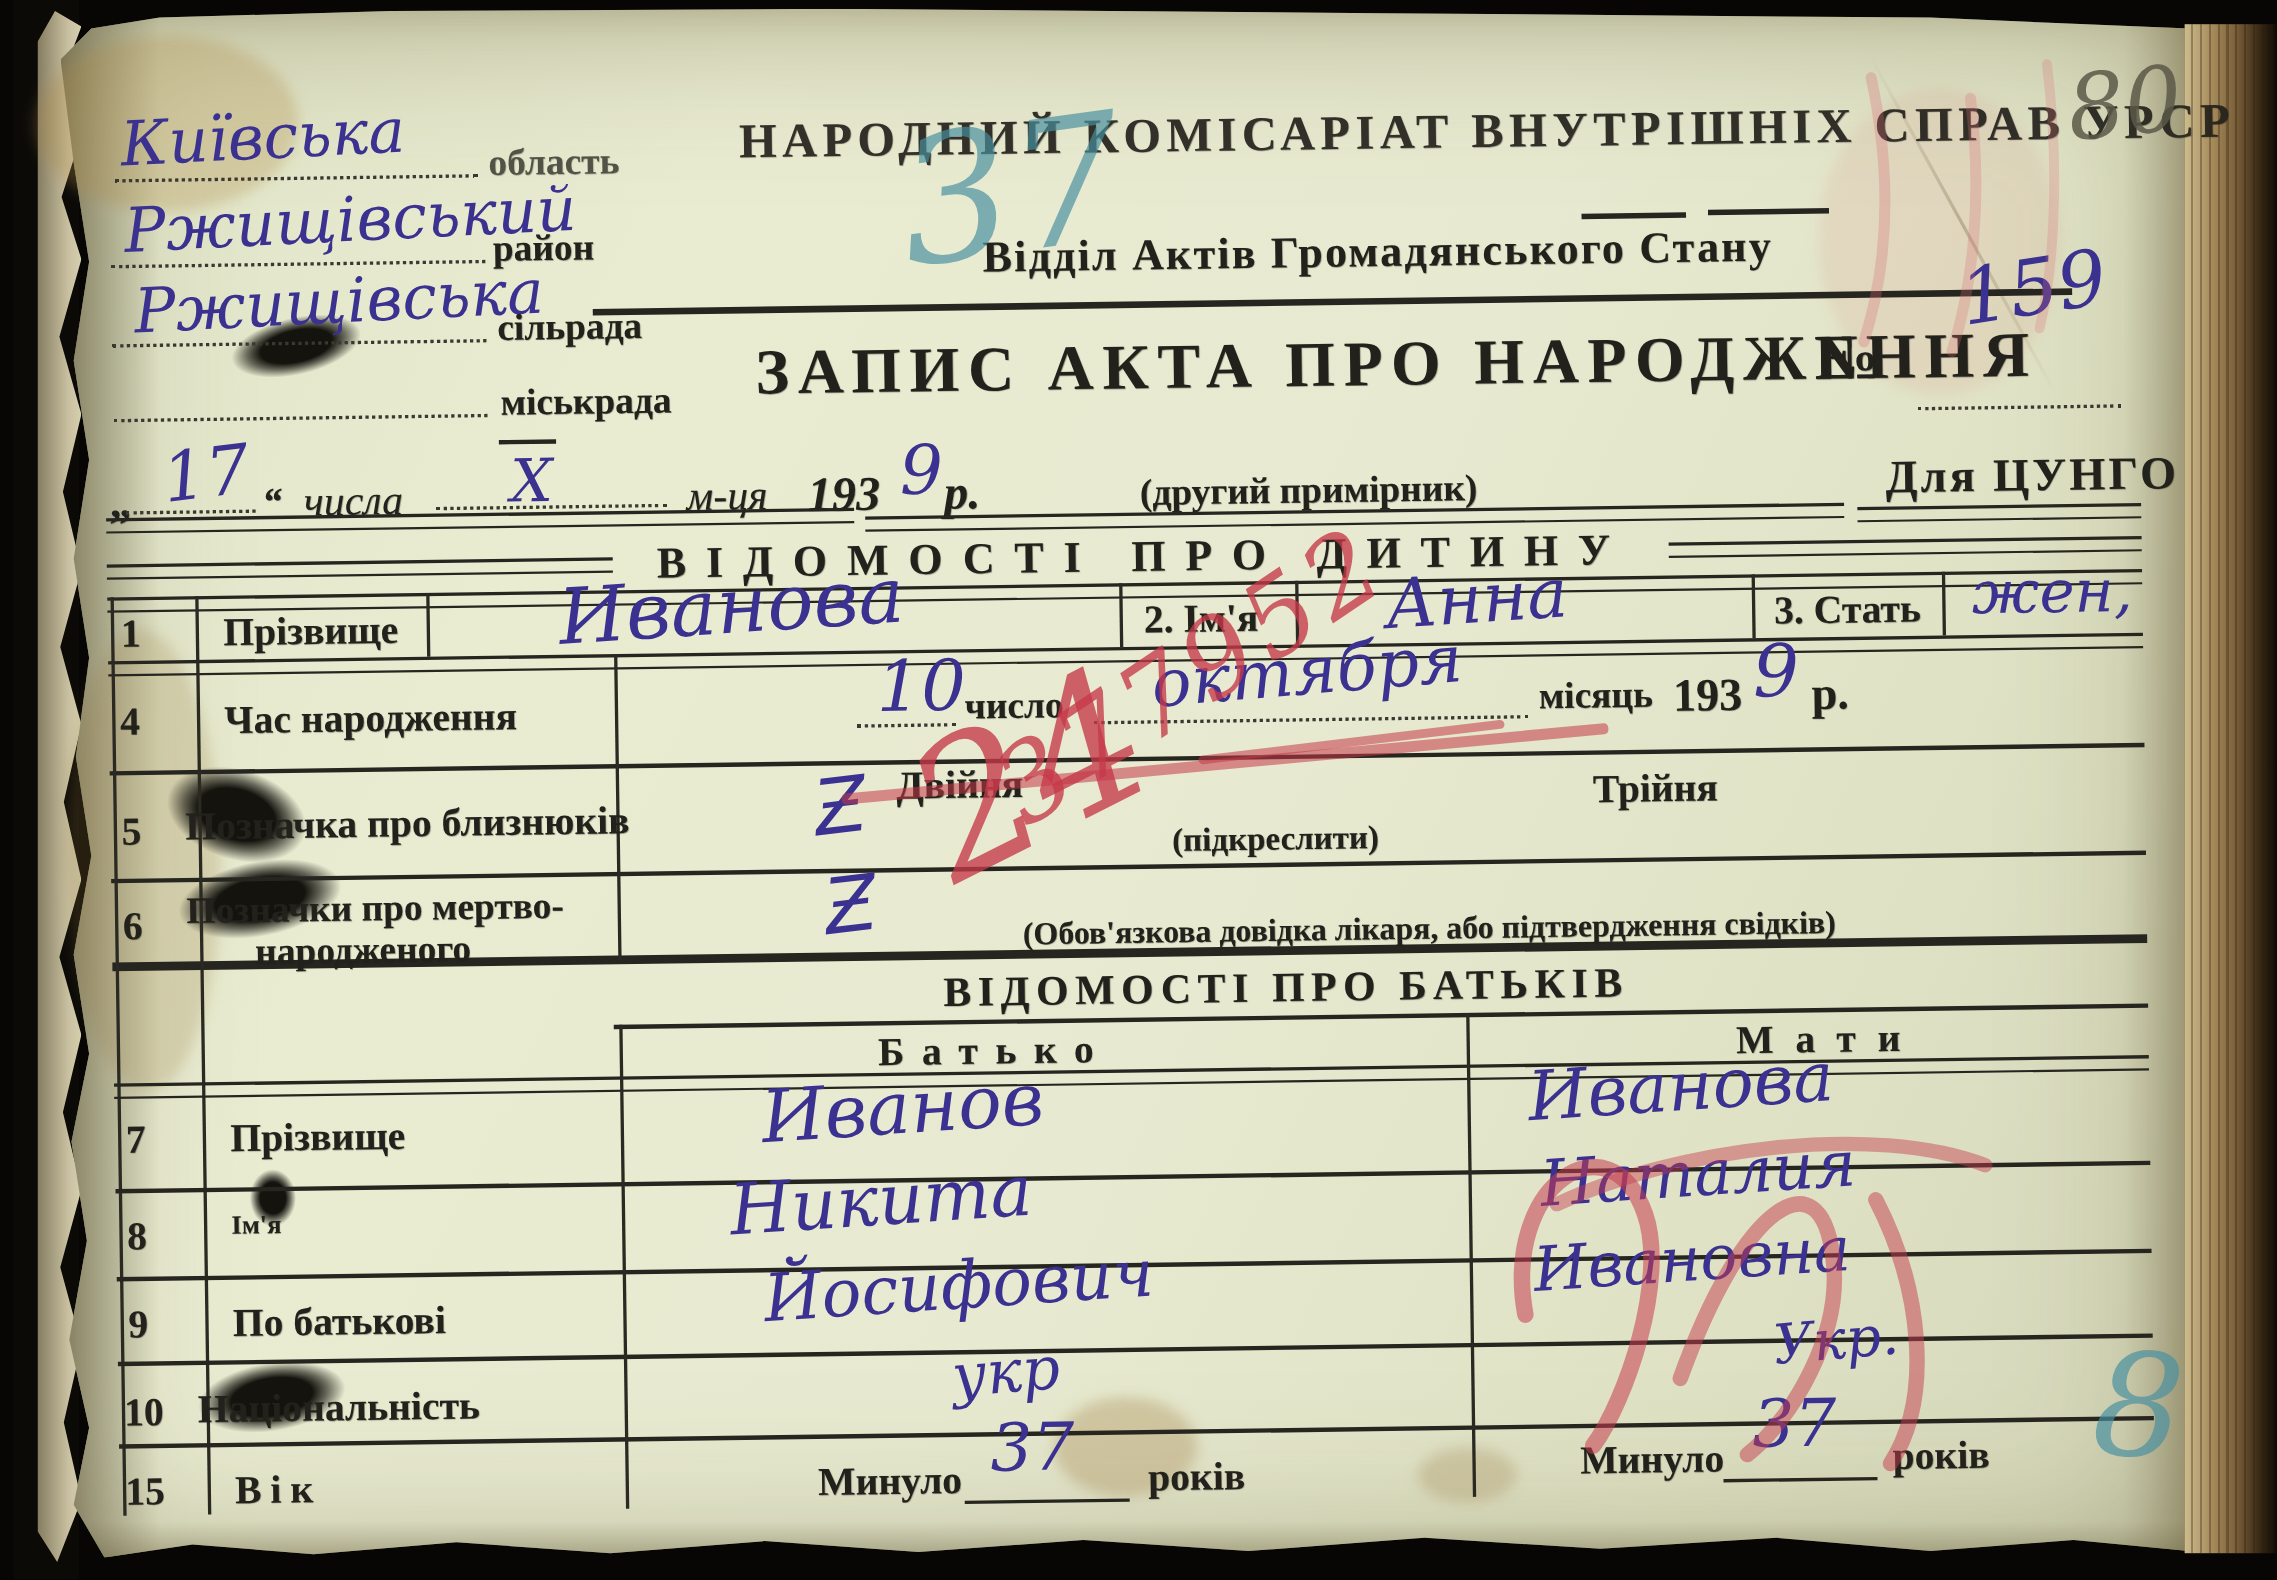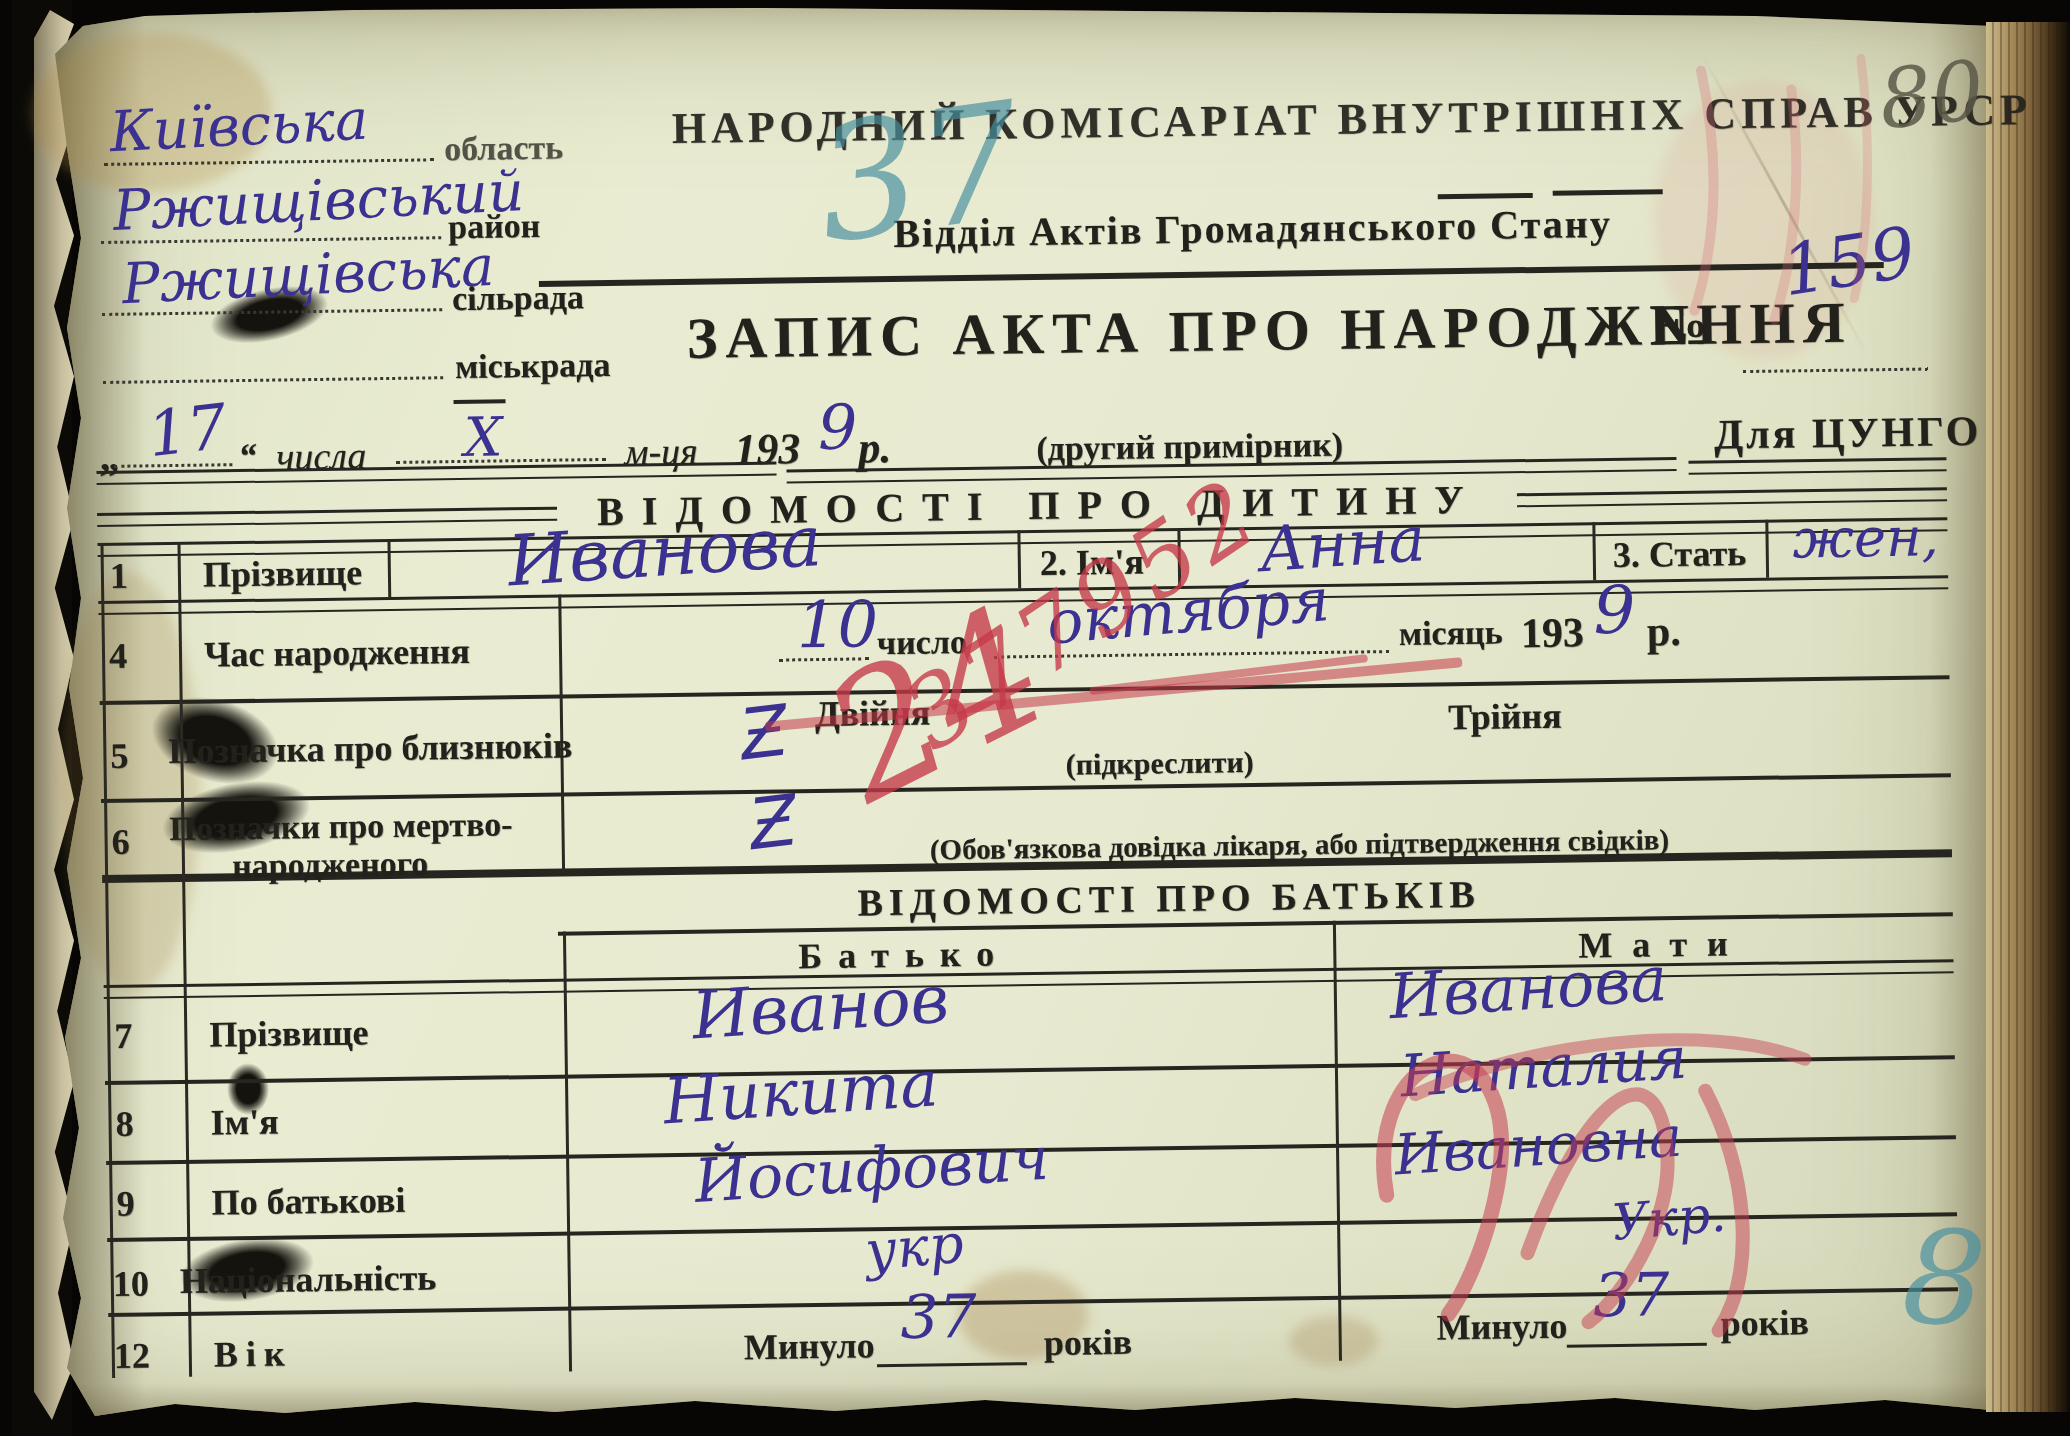--- a/index.html
+++ b/index.html
@@ -203,35 +203,35 @@
   <div class="hline" style="left:100px;top:1300px;width:1850px;height:4px;"></div>
   <div class="vline" style="left:560px;top:925px;height:440px;"></div>
   <div class="vline" style="left:1330px;top:925px;height:440px;"></div>
 
   <span class="abs print" style="left:110px;top:1002px;font-size:36px;">7</span>
   <span class="abs print" style="left:205px;top:1002px;font-size:36px;">Прізвище</span>
   <span class="abs ink" style="left:688px;top:966px;font-size:66px;transform:rotate(-3deg);">Иванов</span>
   <span class="abs ink" style="left:1385px;top:958px;font-size:62px;transform:rotate(-3deg);">Иванова</span>
 
   <span class="abs print" style="left:110px;top:1090px;font-size:36px;">8</span>
-  <span class="abs print" style="left:205px;top:1090px;font-size:36px;">Ім'я</span>
+  <span class="abs print" style="left:205px;top:1090px;font-size:24px;">Ім'я</span>
   <span class="abs ink" style="left:658px;top:1052px;font-size:64px;transform:rotate(-3deg);">Никита</span>
   <span class="abs ink" style="left:1395px;top:1040px;font-size:58px;transform:rotate(-3deg);">Наталия</span>
 
   <span class="abs print" style="left:110px;top:1170px;font-size:36px;">9</span>
   <span class="abs print" style="left:205px;top:1170px;font-size:36px;">По батькові</span>
   <span class="abs ink" style="left:688px;top:1132px;font-size:60px;transform:rotate(-3deg);">Йосифович</span>
   <span class="abs ink" style="left:1388px;top:1120px;font-size:56px;transform:rotate(-3deg);">Ивановна</span>
 
   <span class="abs print" style="left:105px;top:1250px;font-size:36px;">10</span>
   <span class="abs print" style="left:172px;top:1248px;font-size:36px;">Національність</span>
   <span class="abs ink" style="left:858px;top:1214px;font-size:54px;transform:rotate(-4deg);">укр</span>
   <span class="abs ink" style="left:1605px;top:1198px;font-size:50px;transform:rotate(-4deg);">Укр.</span>
 
-  <span class="abs print" style="left:105px;top:1322px;font-size:36px;">12</span>
+  <span class="abs print" style="left:105px;top:1322px;font-size:36px;">15</span>
   <span class="abs print" style="left:205px;top:1322px;font-size:36px;letter-spacing:8px;">Вік</span>
   <span class="abs print" style="left:735px;top:1322px;font-size:36px;">Минуло</span>
   <div class="hline" style="left:868px;top:1362px;width:150px;height:3px;"></div>
   <span class="abs ink" style="left:892px;top:1280px;font-size:60px;">37</span>
   <span class="abs print" style="left:1035px;top:1322px;font-size:36px;">років</span>
   <span class="abs print" style="left:1428px;top:1312px;font-size:36px;">Минуло</span>
   <div class="hline" style="left:1558px;top:1352px;width:140px;height:3px;"></div>
   <span class="abs ink" style="left:1585px;top:1268px;font-size:60px;">37</span>
   <span class="abs print" style="left:1712px;top:1312px;font-size:36px;">років</span>
 

